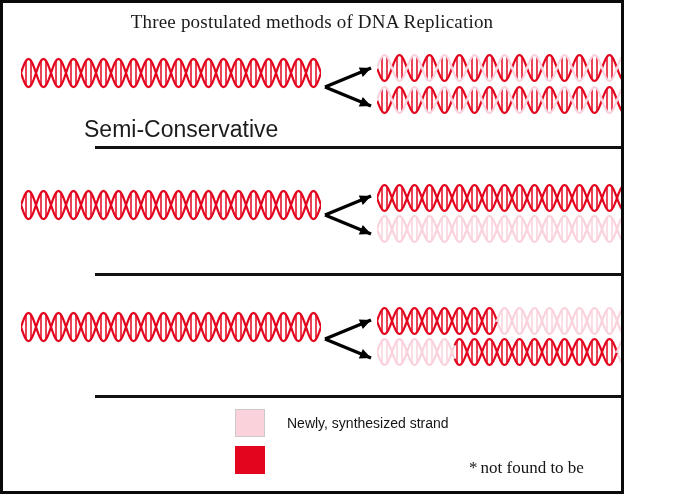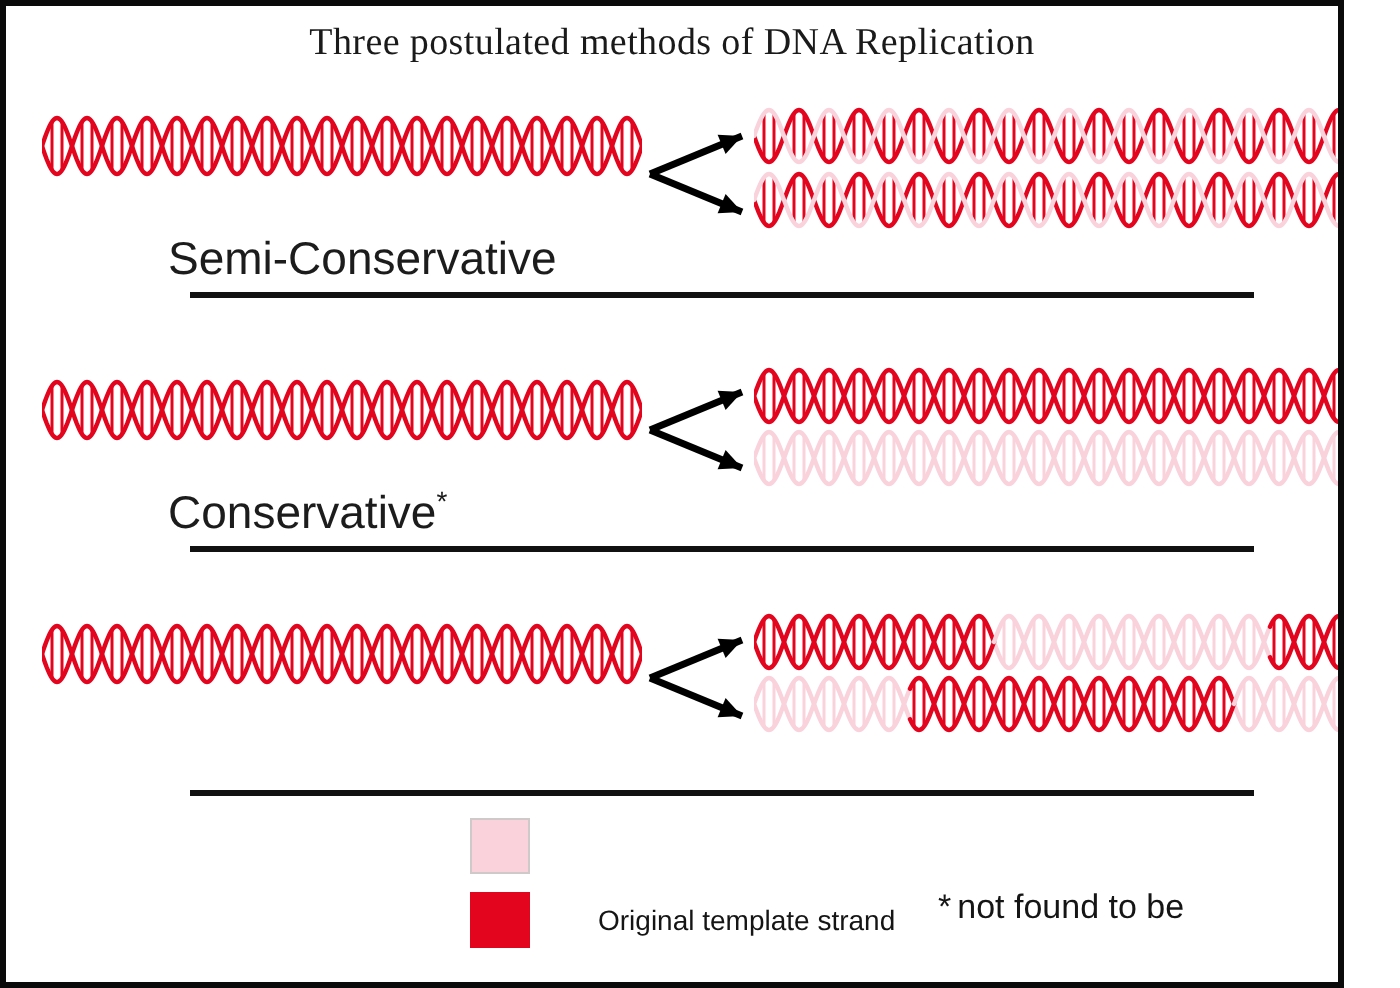--- a/index.html
+++ b/index.html
@@ -1,19 +1,19 @@
 <!DOCTYPE html>
 <html><head>
 <meta charset="utf-8">
 <style>
   html,body{margin:0;padding:0;background:#ffffff;}
   body{width:700px;height:494px;overflow:hidden;
        font-family:"Liberation Sans", sans-serif;}
 
-  #canvas{position:relative;width:672px;height:494px;box-sizing:border-box;
+  #canvas{position:relative;width:624px;height:494px;box-sizing:border-box;
           background:#ffffff;border:3px solid #0a0a0a;overflow:hidden;}
 
   
   .title{position:absolute;left:0;right:0;top:8px;text-align:center;
          font-family:"Liberation Serif", serif;font-size:19px;color:#1a1a1a;
          letter-spacing:.2px;}
 
   
   .method-label{position:absolute;font-family:"Liberation Sans", sans-serif;
                 font-size:23px;color:#1c1c1c;white-space:nowrap;margin-left:18px;}
@@ -32,22 +32,22 @@
   .legend{position:absolute;}
   .legend-row{display:flex;align-items:center;margin-bottom:9px;}
   .swatch{width:30px;height:28px;box-sizing:border-box;}
   .swatch.new{background:#f9d2dc;border:1px solid #cfc9c9;}
   .swatch.orig{background:#e3051e;border:1px solid #e3051e;}
   .legend-text{font-family:"Liberation Sans", sans-serif;font-size:14px;
                color:#151515;margin-left:22px;white-space:nowrap;}
   .legend-text.second{margin-left:34px;}
 
   
-  .footnote{position:absolute;font-family:Liberation Sans, sans-serif;
-            font-size:17px;color:#151515;line-height:1.28;}
+  .footnote{position:absolute;font-family:Liberation Serif, serif;
+            font-size:17px;color:#151515;line-height:1.28;margin-top:14px;}
   .footnote .fn-star{margin-right:3px;}
   .footnote .fn-l2{display:block;margin-left:12px;}
 </style>
 </head>
 <body>
 
 <div id="canvas">
 
   <div class="title">Three postulated methods of DNA Replication</div>
 
@@ -343,23 +343,20 @@
         <line x1="265.00" y1="3.74" x2="265.00" y2="26.26" stroke="#f9d2dc" stroke-width="1.5"></line>
         <line x1="275.00" y1="26.26" x2="275.00" y2="3.74" stroke="#f9d2dc" stroke-width="1.5"></line>
         <line x1="280.00" y1="26.26" x2="280.00" y2="3.74" stroke="#f9d2dc" stroke-width="1.5"></line>
         <line x1="290.00" y1="3.74" x2="290.00" y2="26.26" stroke="#f9d2dc" stroke-width="1.5"></line>
         <line x1="295.00" y1="3.74" x2="295.00" y2="26.26" stroke="#f9d2dc" stroke-width="1.5"></line>
         <path d="M 0.00 15.00 L 0.75 17.03 L 1.50 19.02 L 2.25 20.90 L 3.00 22.64 L 3.75 24.19 L 4.50 25.52 L 5.25 26.58 L 6.00 27.36 L 6.75 27.84 L 7.50 28.00 L 8.25 27.84 L 9.00 27.36 L 9.75 26.58 L 10.50 25.52 L 11.25 24.19 L 12.00 22.64 L 12.75 20.90 L 13.50 19.02 L 14.25 17.03 L 15.00 15.00 L 15.75 12.97 L 16.50 10.98 L 17.25 9.10 L 18.00 7.36 L 18.75 5.81 L 19.50 4.48 L 20.25 3.42 L 21.00 2.64 L 21.75 2.16 L 22.50 2.00 L 23.25 2.16 L 24.00 2.64 L 24.75 3.42 L 25.50 4.48 L 26.25 5.81 L 27.00 7.36 L 27.75 9.10 L 28.50 10.98 L 29.25 12.97 L 30.00 15.00 L 30.75 17.03 L 31.50 19.02 L 32.25 20.90 L 33.00 22.64 L 33.75 24.19 L 34.50 25.52 L 35.25 26.58 L 36.00 27.36 L 36.75 27.84 L 37.50 28.00 L 38.25 27.84 L 39.00 27.36 L 39.75 26.58 L 40.50 25.52 L 41.25 24.19 L 42.00 22.64 L 42.75 20.90 L 43.50 19.02 L 44.25 17.03 L 45.00 15.00 L 45.75 12.97 L 46.50 10.98 L 47.25 9.10 L 48.00 7.36 L 48.75 5.81 L 49.50 4.48 L 50.25 3.42 L 51.00 2.64 L 51.75 2.16 L 52.50 2.00 L 53.25 2.16 L 54.00 2.64 L 54.75 3.42 L 55.50 4.48 L 56.25 5.81 L 57.00 7.36 L 57.75 9.10 L 58.50 10.98 L 59.25 12.97 L 60.00 15.00 L 60.75 17.03 L 61.50 19.02 L 62.25 20.90 L 63.00 22.64 L 63.75 24.19 L 64.50 25.52 L 65.25 26.58 L 66.00 27.36 L 66.75 27.84 L 67.50 28.00 L 68.25 27.84 L 69.00 27.36 L 69.75 26.58 L 70.50 25.52 L 71.25 24.19 L 72.00 22.64 L 72.75 20.90 L 73.50 19.02 L 74.25 17.03 L 75.00 15.00 L 75.75 12.97 L 76.50 10.98 L 77.25 9.10 L 78.00 7.36 L 78.75 5.81 L 79.50 4.48 L 80.25 3.42 L 81.00 2.64 L 81.75 2.16 L 82.50 2.00 L 83.25 2.16 L 84.00 2.64 L 84.75 3.42 L 85.50 4.48 L 86.25 5.81 L 87.00 7.36 L 87.75 9.10 L 88.50 10.98 L 89.25 12.97 L 90.00 15.00 L 90.75 17.03 L 91.50 19.02 L 92.25 20.90 L 93.00 22.64 L 93.75 24.19 L 94.50 25.52 L 95.25 26.58 L 96.00 27.36 L 96.75 27.84 L 97.50 28.00 L 98.25 27.84 L 99.00 27.36 L 99.75 26.58 L 100.50 25.52 L 101.25 24.19 L 102.00 22.64 L 102.75 20.90 L 103.50 19.02 L 104.25 17.03 L 105.00 15.00 L 105.75 12.97 L 106.50 10.98 L 107.25 9.10 L 108.00 7.36 L 108.75 5.81 L 109.50 4.48 L 110.25 3.42 L 111.00 2.64 L 111.75 2.16 L 112.50 2.00 L 113.25 2.16 L 114.00 2.64 L 114.75 3.42 L 115.50 4.48 L 116.25 5.81 L 117.00 7.36 L 117.75 9.10 L 118.50 10.98 L 119.25 12.97 L 120.00 15.00 L 120.75 17.03 L 121.50 19.02 L 122.25 20.90 L 123.00 22.64 L 123.75 24.19 L 124.50 25.52 L 125.25 26.58 L 126.00 27.36 L 126.75 27.84 L 127.50 28.00 L 128.25 27.84 L 129.00 27.36 L 129.75 26.58 L 130.50 25.52 L 131.25 24.19 L 132.00 22.64 L 132.75 20.90 L 133.50 19.02 L 134.25 17.03 L 135.00 15.00 L 135.75 12.97 L 136.50 10.98 L 137.25 9.10 L 138.00 7.36 L 138.75 5.81 L 139.50 4.48 L 140.25 3.42 L 141.00 2.64 L 141.75 2.16 L 142.50 2.00 L 143.25 2.16 L 144.00 2.64 L 144.75 3.42 L 145.50 4.48 L 146.25 5.81 L 147.00 7.36 L 147.75 9.10 L 148.50 10.98 L 149.25 12.97 L 150.00 15.00 L 150.75 17.03 L 151.50 19.02 L 152.25 20.90 L 153.00 22.64 L 153.75 24.19 L 154.50 25.52 L 155.25 26.58 L 156.00 27.36 L 156.75 27.84 L 157.50 28.00 L 158.25 27.84 L 159.00 27.36 L 159.75 26.58 L 160.50 25.52 L 161.25 24.19 L 162.00 22.64 L 162.75 20.90 L 163.50 19.02 L 164.25 17.03 L 165.00 15.00 L 165.75 12.97 L 166.50 10.98 L 167.25 9.10 L 168.00 7.36 L 168.75 5.81 L 169.50 4.48 L 170.25 3.42 L 171.00 2.64 L 171.75 2.16 L 172.50 2.00 L 173.25 2.16 L 174.00 2.64 L 174.75 3.42 L 175.50 4.48 L 176.25 5.81 L 177.00 7.36 L 177.75 9.10 L 178.50 10.98 L 179.25 12.97 L 180.00 15.00 L 180.75 17.03 L 181.50 19.02 L 182.25 20.90 L 183.00 22.64 L 183.75 24.19 L 184.50 25.52 L 185.25 26.58 L 186.00 27.36 L 186.75 27.84 L 187.50 28.00 L 188.25 27.84 L 189.00 27.36 L 189.75 26.58 L 190.50 25.52 L 191.25 24.19 L 192.00 22.64 L 192.75 20.90 L 193.50 19.02 L 194.25 17.03 L 195.00 15.00 L 195.75 12.97 L 196.50 10.98 L 197.25 9.10 L 198.00 7.36 L 198.75 5.81 L 199.50 4.48 L 200.25 3.42 L 201.00 2.64 L 201.75 2.16 L 202.50 2.00 L 203.25 2.16 L 204.00 2.64 L 204.75 3.42 L 205.50 4.48 L 206.25 5.81 L 207.00 7.36 L 207.75 9.10 L 208.50 10.98 L 209.25 12.97 L 210.00 15.00 L 210.75 17.03 L 211.50 19.02 L 212.25 20.90 L 213.00 22.64 L 213.75 24.19 L 214.50 25.52 L 215.25 26.58 L 216.00 27.36 L 216.75 27.84 L 217.50 28.00 L 218.25 27.84 L 219.00 27.36 L 219.75 26.58 L 220.50 25.52 L 221.25 24.19 L 222.00 22.64 L 222.75 20.90 L 223.50 19.02 L 224.25 17.03 L 225.00 15.00 L 225.75 12.97 L 226.50 10.98 L 227.25 9.10 L 228.00 7.36 L 228.75 5.81 L 229.50 4.48 L 230.25 3.42 L 231.00 2.64 L 231.75 2.16 L 232.50 2.00 L 233.25 2.16 L 234.00 2.64 L 234.75 3.42 L 235.50 4.48 L 236.25 5.81 L 237.00 7.36 L 237.75 9.10 L 238.50 10.98 L 239.25 12.97 L 240.00 15.00 L 240.75 17.03 L 241.50 19.02 L 242.25 20.90 L 243.00 22.64 L 243.75 24.19 L 244.50 25.52 L 245.25 26.58 L 246.00 27.36 L 246.75 27.84 L 247.50 28.00 L 248.25 27.84 L 249.00 27.36 L 249.75 26.58 L 250.50 25.52 L 251.25 24.19 L 252.00 22.64 L 252.75 20.90 L 253.50 19.02 L 254.25 17.03 L 255.00 15.00 L 255.75 12.97 L 256.50 10.98 L 257.25 9.10 L 258.00 7.36 L 258.75 5.81 L 259.50 4.48 L 260.25 3.42 L 261.00 2.64 L 261.75 2.16 L 262.50 2.00 L 263.25 2.16 L 264.00 2.64 L 264.75 3.42 L 265.50 4.48 L 266.25 5.81 L 267.00 7.36 L 267.75 9.10 L 268.50 10.98 L 269.25 12.97 L 270.00 15.00 L 270.75 17.03 L 271.50 19.02 L 272.25 20.90 L 273.00 22.64 L 273.75 24.19 L 274.50 25.52 L 275.25 26.58 L 276.00 27.36 L 276.75 27.84 L 277.50 28.00 L 278.25 27.84 L 279.00 27.36 L 279.75 26.58 L 280.50 25.52 L 281.25 24.19 L 282.00 22.64 L 282.75 20.90 L 283.50 19.02 L 284.25 17.03 L 285.00 15.00 L 285.75 12.97 L 286.50 10.98 L 287.25 9.10 L 288.00 7.36 L 288.75 5.81 L 289.50 4.48 L 290.25 3.42 L 291.00 2.64 L 291.75 2.16 L 292.50 2.00 L 293.25 2.16 L 294.00 2.64 L 294.75 3.42 L 295.50 4.48 L 296.25 5.81 L 297.00 7.36 L 297.75 9.10 L 298.50 10.98 L 299.25 12.97 L 300.00 15.00" fill="none" stroke="#f9d2dc" stroke-width="2.2" stroke-linecap="round"></path>
         <path d="M 0.00 15.00 L 0.75 12.97 L 1.50 10.98 L 2.25 9.10 L 3.00 7.36 L 3.75 5.81 L 4.50 4.48 L 5.25 3.42 L 6.00 2.64 L 6.75 2.16 L 7.50 2.00 L 8.25 2.16 L 9.00 2.64 L 9.75 3.42 L 10.50 4.48 L 11.25 5.81 L 12.00 7.36 L 12.75 9.10 L 13.50 10.98 L 14.25 12.97 L 15.00 15.00 L 15.75 17.03 L 16.50 19.02 L 17.25 20.90 L 18.00 22.64 L 18.75 24.19 L 19.50 25.52 L 20.25 26.58 L 21.00 27.36 L 21.75 27.84 L 22.50 28.00 L 23.25 27.84 L 24.00 27.36 L 24.75 26.58 L 25.50 25.52 L 26.25 24.19 L 27.00 22.64 L 27.75 20.90 L 28.50 19.02 L 29.25 17.03 L 30.00 15.00 L 30.75 12.97 L 31.50 10.98 L 32.25 9.10 L 33.00 7.36 L 33.75 5.81 L 34.50 4.48 L 35.25 3.42 L 36.00 2.64 L 36.75 2.16 L 37.50 2.00 L 38.25 2.16 L 39.00 2.64 L 39.75 3.42 L 40.50 4.48 L 41.25 5.81 L 42.00 7.36 L 42.75 9.10 L 43.50 10.98 L 44.25 12.97 L 45.00 15.00 L 45.75 17.03 L 46.50 19.02 L 47.25 20.90 L 48.00 22.64 L 48.75 24.19 L 49.50 25.52 L 50.25 26.58 L 51.00 27.36 L 51.75 27.84 L 52.50 28.00 L 53.25 27.84 L 54.00 27.36 L 54.75 26.58 L 55.50 25.52 L 56.25 24.19 L 57.00 22.64 L 57.75 20.90 L 58.50 19.02 L 59.25 17.03 L 60.00 15.00 L 60.75 12.97 L 61.50 10.98 L 62.25 9.10 L 63.00 7.36 L 63.75 5.81 L 64.50 4.48 L 65.25 3.42 L 66.00 2.64 L 66.75 2.16 L 67.50 2.00 L 68.25 2.16 L 69.00 2.64 L 69.75 3.42 L 70.50 4.48 L 71.25 5.81 L 72.00 7.36 L 72.75 9.10 L 73.50 10.98 L 74.25 12.97 L 75.00 15.00 L 75.75 17.03 L 76.50 19.02 L 77.25 20.90 L 78.00 22.64 L 78.75 24.19 L 79.50 25.52 L 80.25 26.58 L 81.00 27.36 L 81.75 27.84 L 82.50 28.00 L 83.25 27.84 L 84.00 27.36 L 84.75 26.58 L 85.50 25.52 L 86.25 24.19 L 87.00 22.64 L 87.75 20.90 L 88.50 19.02 L 89.25 17.03 L 90.00 15.00 L 90.75 12.97 L 91.50 10.98 L 92.25 9.10 L 93.00 7.36 L 93.75 5.81 L 94.50 4.48 L 95.25 3.42 L 96.00 2.64 L 96.75 2.16 L 97.50 2.00 L 98.25 2.16 L 99.00 2.64 L 99.75 3.42 L 100.50 4.48 L 101.25 5.81 L 102.00 7.36 L 102.75 9.10 L 103.50 10.98 L 104.25 12.97 L 105.00 15.00 L 105.75 17.03 L 106.50 19.02 L 107.25 20.90 L 108.00 22.64 L 108.75 24.19 L 109.50 25.52 L 110.25 26.58 L 111.00 27.36 L 111.75 27.84 L 112.50 28.00 L 113.25 27.84 L 114.00 27.36 L 114.75 26.58 L 115.50 25.52 L 116.25 24.19 L 117.00 22.64 L 117.75 20.90 L 118.50 19.02 L 119.25 17.03 L 120.00 15.00 L 120.75 12.97 L 121.50 10.98 L 122.25 9.10 L 123.00 7.36 L 123.75 5.81 L 124.50 4.48 L 125.25 3.42 L 126.00 2.64 L 126.75 2.16 L 127.50 2.00 L 128.25 2.16 L 129.00 2.64 L 129.75 3.42 L 130.50 4.48 L 131.25 5.81 L 132.00 7.36 L 132.75 9.10 L 133.50 10.98 L 134.25 12.97 L 135.00 15.00 L 135.75 17.03 L 136.50 19.02 L 137.25 20.90 L 138.00 22.64 L 138.75 24.19 L 139.50 25.52 L 140.25 26.58 L 141.00 27.36 L 141.75 27.84 L 142.50 28.00 L 143.25 27.84 L 144.00 27.36 L 144.75 26.58 L 145.50 25.52 L 146.25 24.19 L 147.00 22.64 L 147.75 20.90 L 148.50 19.02 L 149.25 17.03 L 150.00 15.00 L 150.75 12.97 L 151.50 10.98 L 152.25 9.10 L 153.00 7.36 L 153.75 5.81 L 154.50 4.48 L 155.25 3.42 L 156.00 2.64 L 156.75 2.16 L 157.50 2.00 L 158.25 2.16 L 159.00 2.64 L 159.75 3.42 L 160.50 4.48 L 161.25 5.81 L 162.00 7.36 L 162.75 9.10 L 163.50 10.98 L 164.25 12.97 L 165.00 15.00 L 165.75 17.03 L 166.50 19.02 L 167.25 20.90 L 168.00 22.64 L 168.75 24.19 L 169.50 25.52 L 170.25 26.58 L 171.00 27.36 L 171.75 27.84 L 172.50 28.00 L 173.25 27.84 L 174.00 27.36 L 174.75 26.58 L 175.50 25.52 L 176.25 24.19 L 177.00 22.64 L 177.75 20.90 L 178.50 19.02 L 179.25 17.03 L 180.00 15.00 L 180.75 12.97 L 181.50 10.98 L 182.25 9.10 L 183.00 7.36 L 183.75 5.81 L 184.50 4.48 L 185.25 3.42 L 186.00 2.64 L 186.75 2.16 L 187.50 2.00 L 188.25 2.16 L 189.00 2.64 L 189.75 3.42 L 190.50 4.48 L 191.25 5.81 L 192.00 7.36 L 192.75 9.10 L 193.50 10.98 L 194.25 12.97 L 195.00 15.00 L 195.75 17.03 L 196.50 19.02 L 197.25 20.90 L 198.00 22.64 L 198.75 24.19 L 199.50 25.52 L 200.25 26.58 L 201.00 27.36 L 201.75 27.84 L 202.50 28.00 L 203.25 27.84 L 204.00 27.36 L 204.75 26.58 L 205.50 25.52 L 206.25 24.19 L 207.00 22.64 L 207.75 20.90 L 208.50 19.02 L 209.25 17.03 L 210.00 15.00 L 210.75 12.97 L 211.50 10.98 L 212.25 9.10 L 213.00 7.36 L 213.75 5.81 L 214.50 4.48 L 215.25 3.42 L 216.00 2.64 L 216.75 2.16 L 217.50 2.00 L 218.25 2.16 L 219.00 2.64 L 219.75 3.42 L 220.50 4.48 L 221.25 5.81 L 222.00 7.36 L 222.75 9.10 L 223.50 10.98 L 224.25 12.97 L 225.00 15.00 L 225.75 17.03 L 226.50 19.02 L 227.25 20.90 L 228.00 22.64 L 228.75 24.19 L 229.50 25.52 L 230.25 26.58 L 231.00 27.36 L 231.75 27.84 L 232.50 28.00 L 233.25 27.84 L 234.00 27.36 L 234.75 26.58 L 235.50 25.52 L 236.25 24.19 L 237.00 22.64 L 237.75 20.90 L 238.50 19.02 L 239.25 17.03 L 240.00 15.00 L 240.75 12.97 L 241.50 10.98 L 242.25 9.10 L 243.00 7.36 L 243.75 5.81 L 244.50 4.48 L 245.25 3.42 L 246.00 2.64 L 246.75 2.16 L 247.50 2.00 L 248.25 2.16 L 249.00 2.64 L 249.75 3.42 L 250.50 4.48 L 251.25 5.81 L 252.00 7.36 L 252.75 9.10 L 253.50 10.98 L 254.25 12.97 L 255.00 15.00 L 255.75 17.03 L 256.50 19.02 L 257.25 20.90 L 258.00 22.64 L 258.75 24.19 L 259.50 25.52 L 260.25 26.58 L 261.00 27.36 L 261.75 27.84 L 262.50 28.00 L 263.25 27.84 L 264.00 27.36 L 264.75 26.58 L 265.50 25.52 L 266.25 24.19 L 267.00 22.64 L 267.75 20.90 L 268.50 19.02 L 269.25 17.03 L 270.00 15.00 L 270.75 12.97 L 271.50 10.98 L 272.25 9.10 L 273.00 7.36 L 273.75 5.81 L 274.50 4.48 L 275.25 3.42 L 276.00 2.64 L 276.75 2.16 L 277.50 2.00 L 278.25 2.16 L 279.00 2.64 L 279.75 3.42 L 280.50 4.48 L 281.25 5.81 L 282.00 7.36 L 282.75 9.10 L 283.50 10.98 L 284.25 12.97 L 285.00 15.00 L 285.75 17.03 L 286.50 19.02 L 287.25 20.90 L 288.00 22.64 L 288.75 24.19 L 289.50 25.52 L 290.25 26.58 L 291.00 27.36 L 291.75 27.84 L 292.50 28.00 L 293.25 27.84 L 294.00 27.36 L 294.75 26.58 L 295.50 25.52 L 296.25 24.19 L 297.00 22.64 L 297.75 20.90 L 298.50 19.02 L 299.25 17.03 L 300.00 15.00" fill="none" stroke="#f9d2dc" stroke-width="2.2" stroke-linecap="round"></path>
       </svg>
     </div>
 
-  <div class="method-label" style="left:63px;top:240px;">
-    <span>Conservative</span><span class="star">*</span>
-  </div>
   <div class="rule" style="left:92px;top:270px;width:532px;"></div>
 
   <div class="dna" style="left:18px;top:308px;">
       <svg width="300" height="32" viewBox="0 0 300 32">
         <line x1="5.00" y1="28.12" x2="5.00" y2="3.88" stroke="#e3051e" stroke-width="1.5"></line>
         <line x1="10.00" y1="28.12" x2="10.00" y2="3.88" stroke="#e3051e" stroke-width="1.5"></line>
         <line x1="20.00" y1="3.88" x2="20.00" y2="28.12" stroke="#e3051e" stroke-width="1.5"></line>
         <line x1="25.00" y1="3.88" x2="25.00" y2="28.12" stroke="#e3051e" stroke-width="1.5"></line>
         <line x1="35.00" y1="28.12" x2="35.00" y2="3.88" stroke="#e3051e" stroke-width="1.5"></line>
         <line x1="40.00" y1="28.12" x2="40.00" y2="3.88" stroke="#e3051e" stroke-width="1.5"></line>
@@ -508,24 +505,24 @@
         <path d="M 78.00 22.64 L 78.75 24.19 L 79.50 25.52 L 80.25 26.58 L 81.00 27.36 L 81.75 27.84 L 82.50 28.00 L 83.25 27.84 L 84.00 27.36 L 84.75 26.58 L 85.50 25.52 L 86.25 24.19 L 87.00 22.64 L 87.75 20.90 L 88.50 19.02 L 89.25 17.03 L 90.00 15.00 L 90.75 12.97 L 91.50 10.98 L 92.25 9.10 L 93.00 7.36 L 93.75 5.81 L 94.50 4.48 L 95.25 3.42 L 96.00 2.64 L 96.75 2.16 L 97.50 2.00 L 98.25 2.16 L 99.00 2.64 L 99.75 3.42 L 100.50 4.48 L 101.25 5.81 L 102.00 7.36 L 102.75 9.10 L 103.50 10.98 L 104.25 12.97 L 105.00 15.00 L 105.75 17.03 L 106.50 19.02 L 107.25 20.90 L 108.00 22.64 L 108.75 24.19 L 109.50 25.52 L 110.25 26.58 L 111.00 27.36 L 111.75 27.84 L 112.50 28.00 L 113.25 27.84 L 114.00 27.36 L 114.75 26.58 L 115.50 25.52 L 116.25 24.19 L 117.00 22.64 L 117.75 20.90 L 118.50 19.02 L 119.25 17.03 L 120.00 15.00 L 120.75 12.97 L 121.50 10.98 L 122.25 9.10 L 123.00 7.36 L 123.75 5.81 L 124.50 4.48 L 125.25 3.42 L 126.00 2.64 L 126.75 2.16 L 127.50 2.00 L 128.25 2.16 L 129.00 2.64 L 129.75 3.42 L 130.50 4.48 L 131.25 5.81 L 132.00 7.36 L 132.75 9.10 L 133.50 10.98 L 134.25 12.97 L 135.00 15.00 L 135.75 17.03 L 136.50 19.02 L 137.25 20.90 L 138.00 22.64 L 138.75 24.19 L 139.50 25.52 L 140.25 26.58 L 141.00 27.36 L 141.75 27.84 L 142.50 28.00 L 143.25 27.84 L 144.00 27.36 L 144.75 26.58 L 145.50 25.52 L 146.25 24.19 L 147.00 22.64 L 147.75 20.90 L 148.50 19.02 L 149.25 17.03 L 150.00 15.00 L 150.75 12.97 L 151.50 10.98 L 152.25 9.10 L 153.00 7.36 L 153.75 5.81 L 154.50 4.48 L 155.25 3.42 L 156.00 2.64 L 156.75 2.16 L 157.50 2.00 L 158.25 2.16 L 159.00 2.64 L 159.75 3.42 L 160.50 4.48 L 161.25 5.81 L 162.00 7.36 L 162.75 9.10 L 163.50 10.98 L 164.25 12.97 L 165.00 15.00 L 165.75 17.03 L 166.50 19.02 L 167.25 20.90 L 168.00 22.64 L 168.75 24.19 L 169.50 25.52 L 170.25 26.58 L 171.00 27.36 L 171.75 27.84 L 172.50 28.00 L 173.25 27.84 L 174.00 27.36 L 174.75 26.58 L 175.50 25.52 L 176.25 24.19 L 177.00 22.64 L 177.75 20.90 L 178.50 19.02 L 179.25 17.03 L 180.00 15.00 L 180.75 12.97 L 181.50 10.98 L 182.25 9.10 L 183.00 7.36 L 183.75 5.81 L 184.50 4.48 L 185.25 3.42 L 186.00 2.64 L 186.75 2.16 L 187.50 2.00 L 188.25 2.16 L 189.00 2.64 L 189.75 3.42 L 190.50 4.48 L 191.25 5.81 L 192.00 7.36 L 192.75 9.10 L 193.50 10.98 L 194.25 12.97 L 195.00 15.00 L 195.75 17.03 L 196.50 19.02 L 197.25 20.90 L 198.00 22.64 L 198.75 24.19 L 199.50 25.52 L 200.25 26.58 L 201.00 27.36 L 201.75 27.84 L 202.50 28.00 L 203.25 27.84 L 204.00 27.36 L 204.75 26.58 L 205.50 25.52 L 206.25 24.19 L 207.00 22.64 L 207.75 20.90 L 208.50 19.02 L 209.25 17.03 L 210.00 15.00 L 210.75 12.97 L 211.50 10.98 L 212.25 9.10 L 213.00 7.36 L 213.75 5.81 L 214.50 4.48 L 215.25 3.42 L 216.00 2.64 L 216.75 2.16 L 217.50 2.00 L 218.25 2.16 L 219.00 2.64 L 219.75 3.42 L 220.50 4.48 L 221.25 5.81 L 222.00 7.36 L 222.75 9.10 L 223.50 10.98 L 224.25 12.97 L 225.00 15.00 L 225.75 17.03 L 226.50 19.02 L 227.25 20.90 L 228.00 22.64 L 228.75 24.19 L 229.50 25.52 L 230.25 26.58 L 231.00 27.36 L 231.75 27.84 L 232.50 28.00 L 233.25 27.84 L 234.00 27.36 L 234.75 26.58 L 235.50 25.52 L 236.25 24.19 L 237.00 22.64 L 237.75 20.90 L 238.50 19.02 L 239.25 17.03 L 240.00 15.00" fill="none" stroke="#e3051e" stroke-width="2.2" stroke-linecap="round"></path>
         <path d="M 240.00 15.00 L 240.75 12.97 L 241.50 10.98 L 242.25 9.10 L 243.00 7.36 L 243.75 5.81 L 244.50 4.48 L 245.25 3.42 L 246.00 2.64 L 246.75 2.16 L 247.50 2.00 L 248.25 2.16 L 249.00 2.64 L 249.75 3.42 L 250.50 4.48 L 251.25 5.81 L 252.00 7.36 L 252.75 9.10 L 253.50 10.98 L 254.25 12.97 L 255.00 15.00 L 255.75 17.03 L 256.50 19.02 L 257.25 20.90 L 258.00 22.64 L 258.75 24.19 L 259.50 25.52 L 260.25 26.58 L 261.00 27.36 L 261.75 27.84 L 262.50 28.00 L 263.25 27.84 L 264.00 27.36 L 264.75 26.58 L 265.50 25.52 L 266.25 24.19 L 267.00 22.64 L 267.75 20.90 L 268.50 19.02 L 269.25 17.03 L 270.00 15.00 L 270.75 12.97 L 271.50 10.98 L 272.25 9.10 L 273.00 7.36 L 273.75 5.81 L 274.50 4.48 L 275.25 3.42 L 276.00 2.64 L 276.75 2.16 L 277.50 2.00 L 278.25 2.16 L 279.00 2.64 L 279.75 3.42 L 280.50 4.48 L 281.25 5.81 L 282.00 7.36 L 282.75 9.10 L 283.50 10.98 L 284.25 12.97 L 285.00 15.00 L 285.75 17.03 L 286.50 19.02 L 287.25 20.90 L 288.00 22.64 L 288.75 24.19 L 289.50 25.52 L 290.25 26.58 L 291.00 27.36 L 291.75 27.84 L 292.50 28.00 L 293.25 27.84 L 294.00 27.36 L 294.75 26.58 L 295.50 25.52 L 296.25 24.19 L 297.00 22.64 L 297.75 20.90 L 298.50 19.02 L 299.25 17.03 L 300.00 15.00" fill="none" stroke="#f9d2dc" stroke-width="2.2" stroke-linecap="round"></path>
       </svg>
     </div>
 
   <div class="rule" style="left:92px;top:392px;width:532px;"></div>
 
   <div class="legend" style="left:232px;top:406px;">
     <div class="legend-row">
       <div class="swatch new"></div>
+      <div class="legend-text">Newly, synthesized strand</div>
     </div>
     <div class="legend-row">
       <div class="swatch orig"></div>
-      <div class="legend-text second">Original template strand</div>
     </div>
   </div>
 
   <div class="footnote" style="left:466px;top:440px;">
     <span class="fn-star">*</span><span>not found to be</span>
   </div>
 
 </div>
 
 </body></html>

